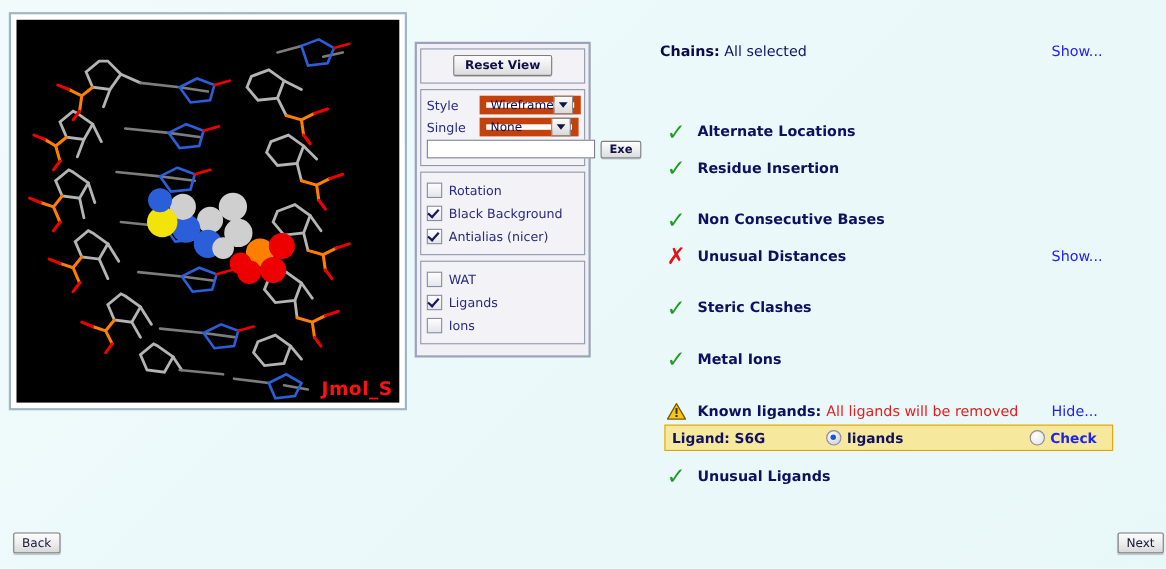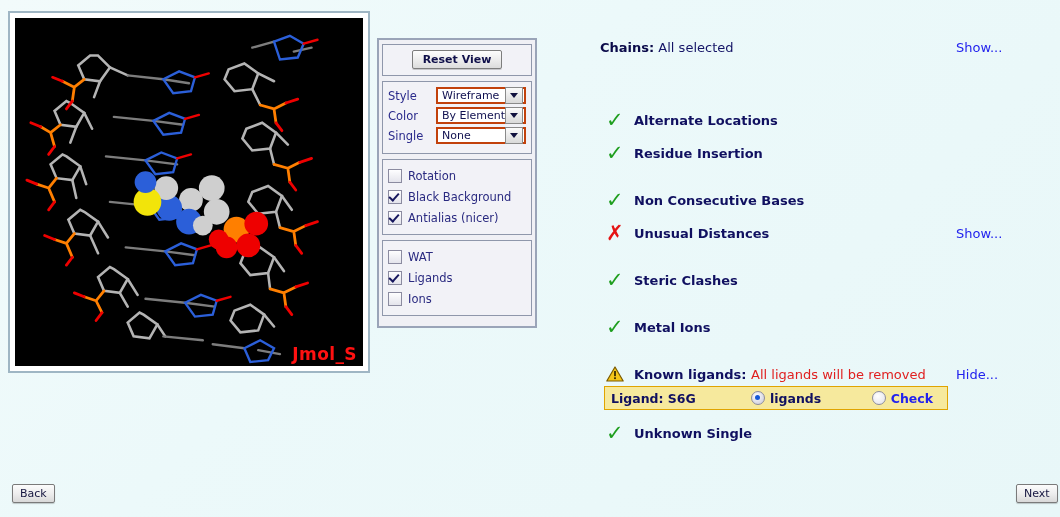--- a/index.html
+++ b/index.html
@@ -86,21 +86,21 @@
     flex: 0 0 auto;
   }
   .sel-label.wide { width: 48px; }
   .fake-select {
     flex: 1 1 auto;
     display: flex;
     align-items: center;
     justify-content: space-between;
     height: 17px;
     background: #ffffff;
-    border: 2px solid #c2410c;
+    border: 6px solid #c2410c;
     font-size: 11px;
     color: #101050;
     padding: 0 0 0 4px;
     box-sizing: border-box;
     cursor: pointer;
   }
   .fake-select .val { overflow: hidden; white-space: nowrap; }
   .arrow-box {
     width: 16px; height: 15px;
     margin-right: 1px;
@@ -202,21 +202,21 @@
 
   .warn-icon {
     width: 34px; flex: 0 0 auto;
     padding-left: 6px; box-sizing: border-box;
     line-height: 0;
   }
 
   #ligand-row {
     position: absolute;
     left: 4px;
-    width: 344px;
+    width: 408px;
     height: 24px;
     background: #f6e99d;
     border: 1px solid #e0a400;
     box-sizing: border-box;
     display: flex;
     align-items: center;
     padding: 0 6px;
   }
   #ligand-name {
     font-size: 12.5px;
@@ -402,36 +402,33 @@
 
   <div class="ctl-group">
     <div class="sel-row">
       <span class="sel-label">Style</span>
       <div class="fake-select">
         <span class="val">Wireframe</span>
         <span class="arrow-box"></span>
       </div>
     </div>
 
-    <div class="sel-row">
-      <span class="sel-label">Color</span>
-      <div class="fake-select">
-        <span class="val">By Element</span>
-        <span class="arrow-box"></span>
-      </div>
-    </div>
 
     <div class="sel-row">
       <span class="sel-label wide">Single</span>
       <div class="fake-select">
         <span class="val">None</span>
         <span class="arrow-box"></span>
       </div>
     </div>
 
+    <div class="exe-row">
+      <input id="cmd-input" type="text" value="" style="">
+      <button class="btn3d exe-btn">Exe</button>
+    </div>
   </div>
 
   <div class="ctl-group">
     <div class="cb-row">
       <span class="cbox"></span>
       <span class="cb-label">Rotation</span>
     </div>
     <div class="cb-row">
       <span class="cbox checked"></span>
       <span class="cb-label">Black Background</span>
@@ -526,21 +523,21 @@
     </span>
     <span style="flex:1 1 auto"></span>
     <span class="radio-wrap" style="margin-right:8px">
       <span class="radio"></span>
       <span class="radio-label linkish">Check</span>
     </span>
   </div>
 
   <div class="check-row" style="top:384px">
     <span class="mark ok">✓</span>
-    <span class="check-label">Unknown Single</span>
+    <span class="check-label">Unusual Ligands</span>
     <span class="link row-link"></span>
   </div>
 </div>
 
 <div id="back-btn">
   <button class="navbtn">Back</button>
 </div>
 <div id="next-btn">
   <button class="navbtn">Next</button>
 </div>

